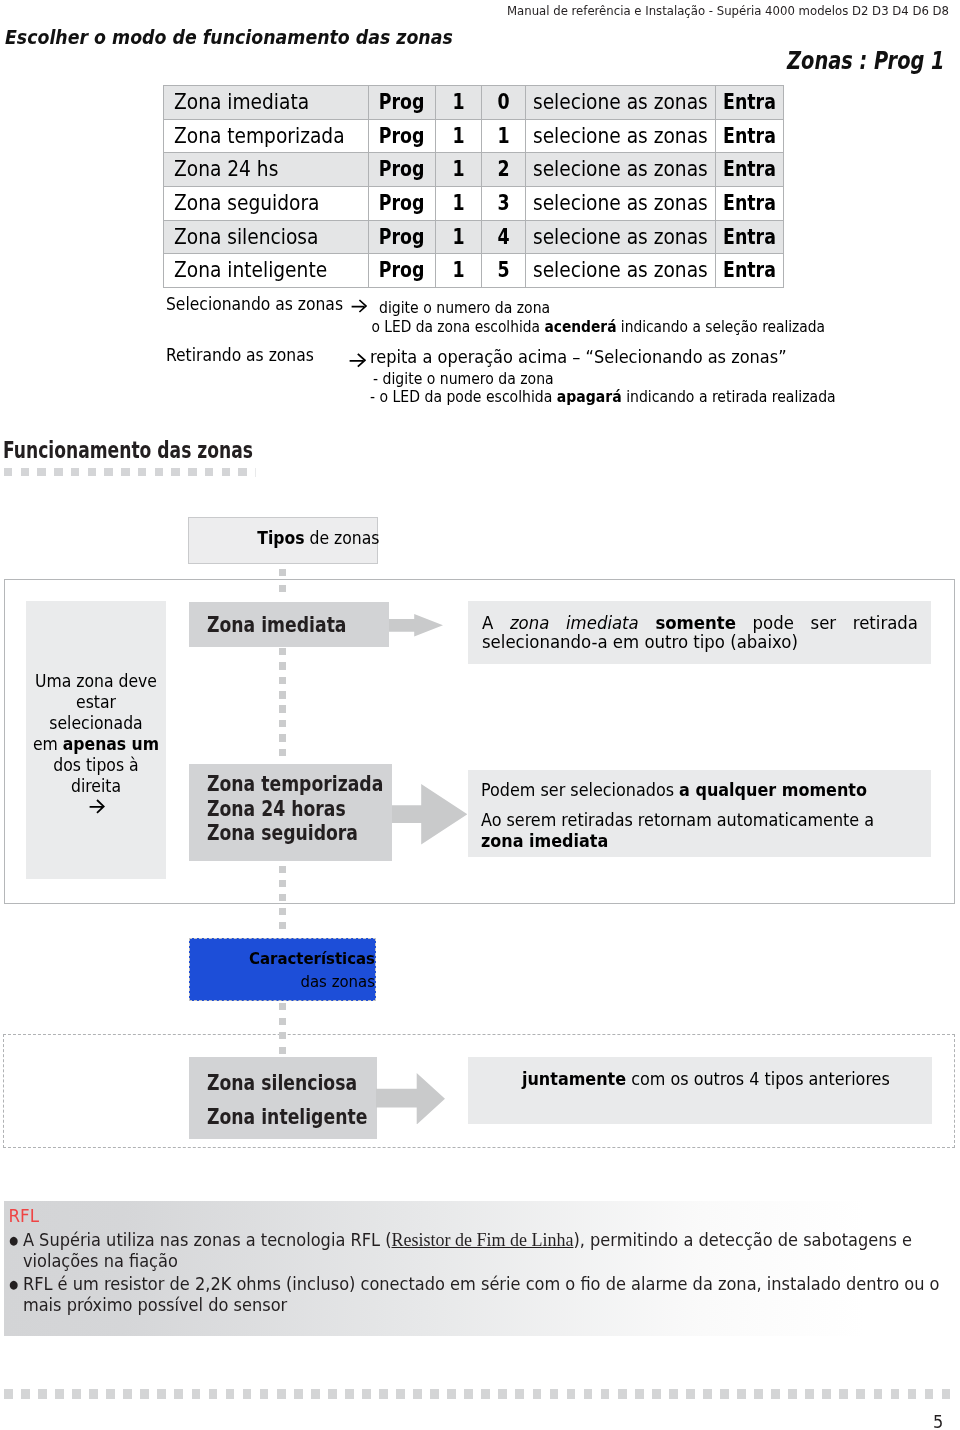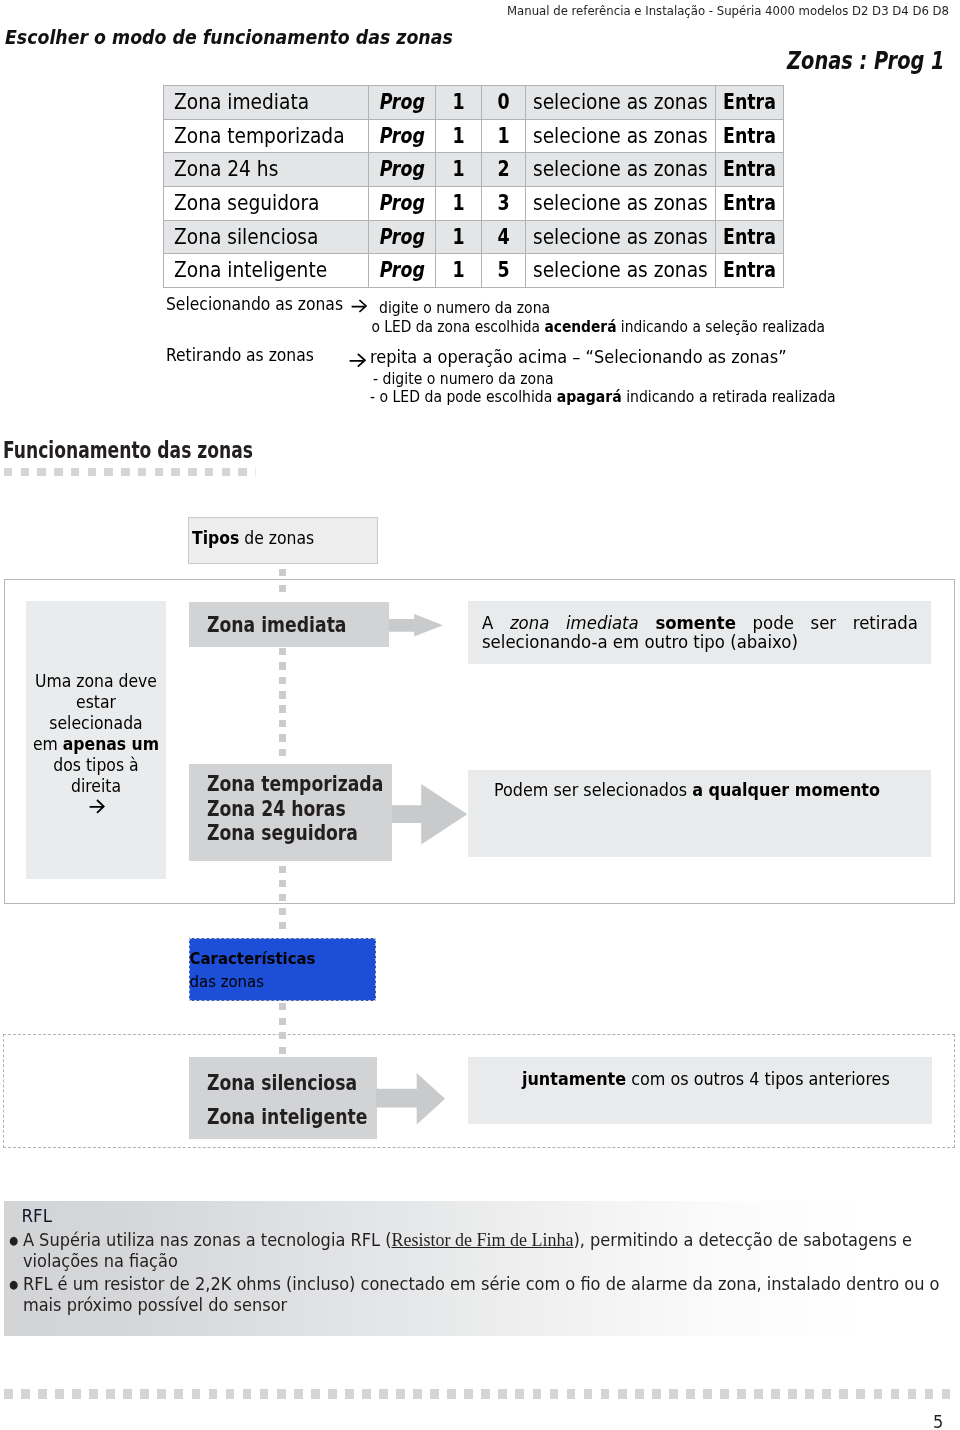--- a/index.html
+++ b/index.html
@@ -13,21 +13,21 @@
       font-size:20px;color:#111;white-space:nowrap;transform:scaleX(0.965);transform-origin:0 0;}
   #section-label{left:787px;top:47px;font-weight:bold;font-style:italic;
       font-size:24px;color:#111;white-space:nowrap;transform:scaleX(0.898);transform-origin:0 0;}
 
   
   #zone-table{left:163px;top:85px;border-collapse:collapse;table-layout:fixed;width:621px;}
   #zone-table td{border:1px solid #b0b2b4;height:32.7px;font-size:20.7px;padding:0;vertical-align:middle;
       line-height:1;}
   #zone-table tr.alt td{background:#e4e5e6;}
   #zone-table td.c-zone{width:194px;padding-left:10px !important;}
-  #zone-table td.c-prog{width:65.5px;text-align:center;font-weight:bold;font-size:0;font-style:italic;}
+  #zone-table td.c-prog{width:65.5px;text-align:center;font-weight:bold;font-size:0;}
   #zone-table td.c-p1{width:45px;text-align:center;font-weight:bold;font-size:0;}
   #zone-table td.c-p2{width:43px;text-align:center;font-weight:bold;font-size:0;}
   #zone-table td.c-act{width:189px;text-align:center;}
   #zone-table td.c-ent{width:67px;text-align:center;font-weight:bold;font-size:0;}
   #zone-table td.c-prog span,#zone-table td.c-p1 span,
   #zone-table td.c-p2 span,#zone-table td.c-ent span{display:inline-block;font-size:20.8px;transform:scaleX(0.93);}
 
   
   #note-sel-label{left:166px;top:294px;font-size:17.3px;}
   #note-sel-arrow{left:350.5px;top:299.3px;}
@@ -46,57 +46,57 @@
       background-image:repeating-linear-gradient(to right,#d4d5d7 0px,#d4d5d7 8.4px,#ffffff 8.4px,#ffffff 16.74px);}
   #square-rule-end{left:254.5px;top:468px;width:1px;height:9px;background:#e9eaeb;}
 
   
   #flow-outer{left:3.5px;top:578.75px;width:949.7px;height:323.1px;border:1.5px solid #b5b7b9;}
   #flow-dashed{left:3.4px;top:1033.8px;width:949.5px;height:112.1px;border:1.5px dashed #b0b2b4;}
 
   .dashline{position:absolute;width:7.5px;}
 
   #box-tipos{left:188px;top:517px;width:187.5px;height:45px;background:#ededee;border:1px solid #c9cacc;}
-  .boxlabel{position:absolute;width:100%;text-align:left;}
+  .boxlabel{position:absolute;width:100%;text-align:right;}
   #tipos-text{top:9.5px;font-size:17.4px;margin-left:3px;}
   #tipos-text b{font-weight:bold;}
 
 
   #box-left{left:26px;top:601px;width:140px;height:278px;background:#eaebec;}
   #left-note{left:26px;top:671px;width:140px;text-align:center;font-size:17.4px;line-height:20.9px;}
 
   #box-imediata{left:189px;top:601.7px;width:200.2px;height:45.8px;background:#d2d3d5;}
   #imediata-text{left:207px;top:613px;font-size:21px;font-weight:bold;color:#231f20;transform:scaleX(0.912);transform-origin:0 0;white-space:nowrap;}
 
   #box-temp{left:189px;top:764.2px;width:202.7px;height:97.3px;background:#d2d3d5;}
   #temp-text{left:206.5px;top:772px;font-size:21px;font-weight:bold;color:#231f20;line-height:24.5px;transform:scaleX(0.912);transform-origin:0 0;white-space:nowrap;}
 
   #desc1{left:468.3px;top:601px;width:463px;height:63.4px;background:#e9eaeb;}
   #desc1-text{left:482px;top:614px;width:436px;font-size:18.4px;line-height:18.6px;text-align:justify;}
 
   #desc2{left:468.1px;top:770px;width:463.2px;height:86.9px;background:#e9eaeb;}
-  #desc2-text{left:481px;top:779px;width:412px;font-size:17.8px;line-height:21.4px;text-align:center;}
+  #desc2-text{left:481px;top:779px;width:412px;font-size:17.8px;line-height:21.4px;}
   #desc2-text .p2{margin-top:8.5px;}
   #desc3-text .p2{margin-top:0px;margin-left:40px;}
 
   #box-carac{left:188.5px;top:938px;width:185.5px;height:61px;background:#1d4ed8;border:1.4px dashed #c3c4c6;}
   #carac-text{top:9px;font-size:16.6px;line-height:22.5px;}
 
   #box-silenc{left:189px;top:1057.1px;width:187.6px;height:81.65px;background:#d2d3d5;}
   #silenc-text{left:206.5px;top:1067px;font-size:21px;font-weight:bold;color:#231f20;line-height:33.5px;transform:scaleX(0.912);transform-origin:0 0;white-space:nowrap;}
 
   #desc3{left:468.2px;top:1057px;width:463.4px;height:66.7px;background:#e9eaeb;}
   #desc3-text{left:482px;top:1068px;width:450px;font-size:17.8px;line-height:21.4px;}
 
   .arrow{position:absolute;}
 
   
   #rfl-box{left:3.75px;top:1201px;width:952px;height:135px;
      background-image:linear-gradient(to right,#d3d4d6 0px,#d5d6d8 120px,#e7e8e9 420px,#fafafa 700px,#ffffff 860px);}
-  #rfl-title{left:8.5px;top:1204.5px;font-size:18.5px;color:#0f172a;margin-left:13px;}
+  #rfl-title{left:8.5px;top:1204.5px;font-size:18.5px;color:#ef4444;}
   #rfl-list{left:8.5px;top:1230px;width:940px;font-size:18px;line-height:20.9px;color:#231f20;}
   #rfl-list .bullet{position:absolute;left:0.4px;top:-0.5px;width:14px;font-size:11.5px;}
   #rfl-list li{position:relative;padding-left:14.4px;list-style:none;}
   #rfl-list li+li{margin-top:2.4px;}
   #rfl-list ul{margin:0;padding:0;}
   #rfl-list u{text-decoration:underline;font-family:Liberation Serif, serif;}
 
   
   #footer-rule{left:3.75px;top:1389.4px;width:946px;height:9.8px;
      background-image:repeating-linear-gradient(to right,#d4d5d6 0px,#d4d5d6 8.75px,#ffffff 8.75px,#ffffff 17.05px);}
@@ -205,20 +205,21 @@
 
 <div class="abs" id="box-temp"></div>
 <div class="abs" id="temp-text">Zona temporizada<br>Zona 24 horas<br>Zona seguidora</div>
 
 <div class="abs" id="desc1"></div>
 <div class="abs" id="desc1-text">A <i>zona imediata</i> <b>somente</b> pode ser retirada selecionando-a em outro tipo (abaixo)</div>
 
 <div class="abs" id="desc2"></div>
 <div class="abs" id="desc2-text">
     <div>Podem ser selecionados <b>a qualquer momento</b></div>
+    <div class="p2">Ao serem retiradas retornam automaticamente a <b>zona imediata</b></div>
   </div>
 
 <div class="abs" id="box-carac">
   <div class="boxlabel" id="carac-text"><b>Características</b><br><span>das zonas</span></div>
 </div>
 
 <div class="abs" id="box-silenc"></div>
 <div class="abs" id="silenc-text">Zona silenciosa<br>Zona inteligente</div>
 
 <div class="abs" id="desc3"></div>

